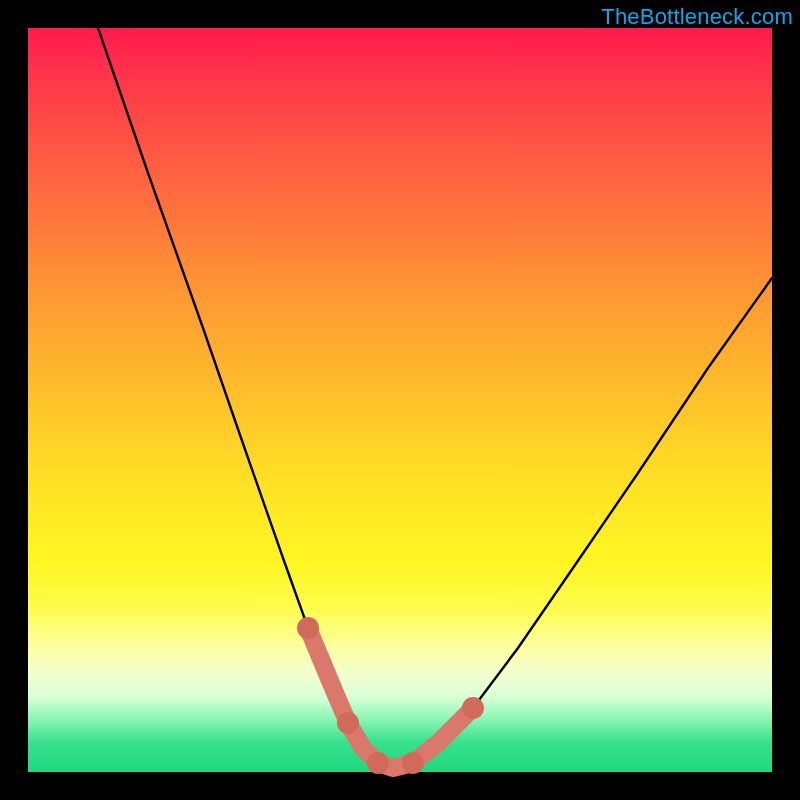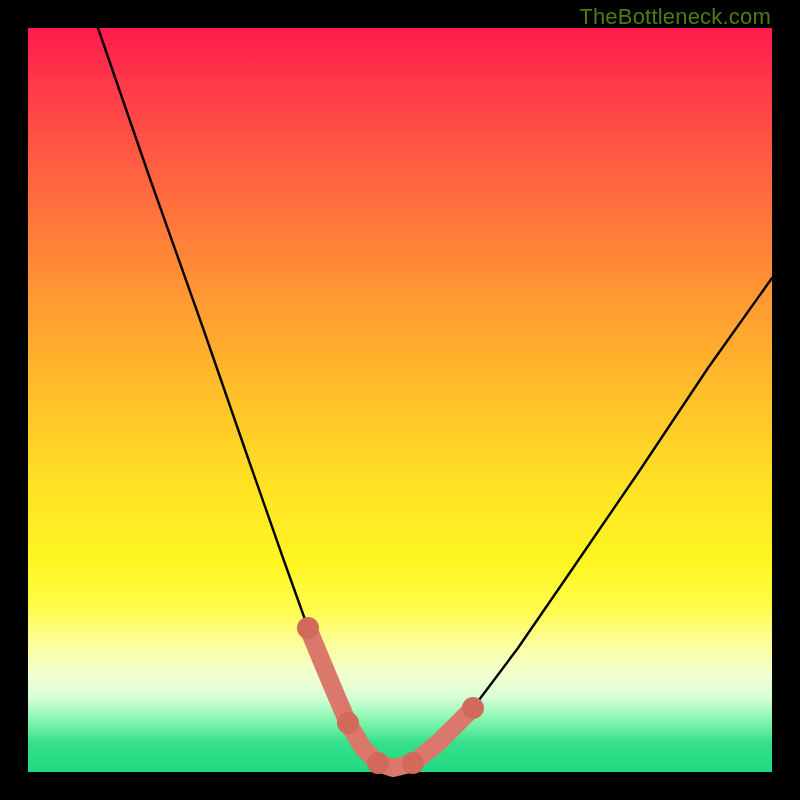--- a/index.html
+++ b/index.html
@@ -31,22 +31,22 @@
       #f2ffd0 87%,
       #d6ffd6 90%,
       #86f7b2 93%,
       #38e08c 96%,
       #1fd97f 100%
     );
   }
   .watermark {
     position: absolute;
     top: 4px;
-    right: 29px;
-    color: #4d7c0f;
+    right: 7px;
+    color: #0ea5e9;
     font-size: 22px;
     font-weight: 500;
     letter-spacing: 0.2px;
     user-select: none;
   }
   svg.curve {
     position: absolute;
     left: 0;
     top: 0;
     width: 744px;

